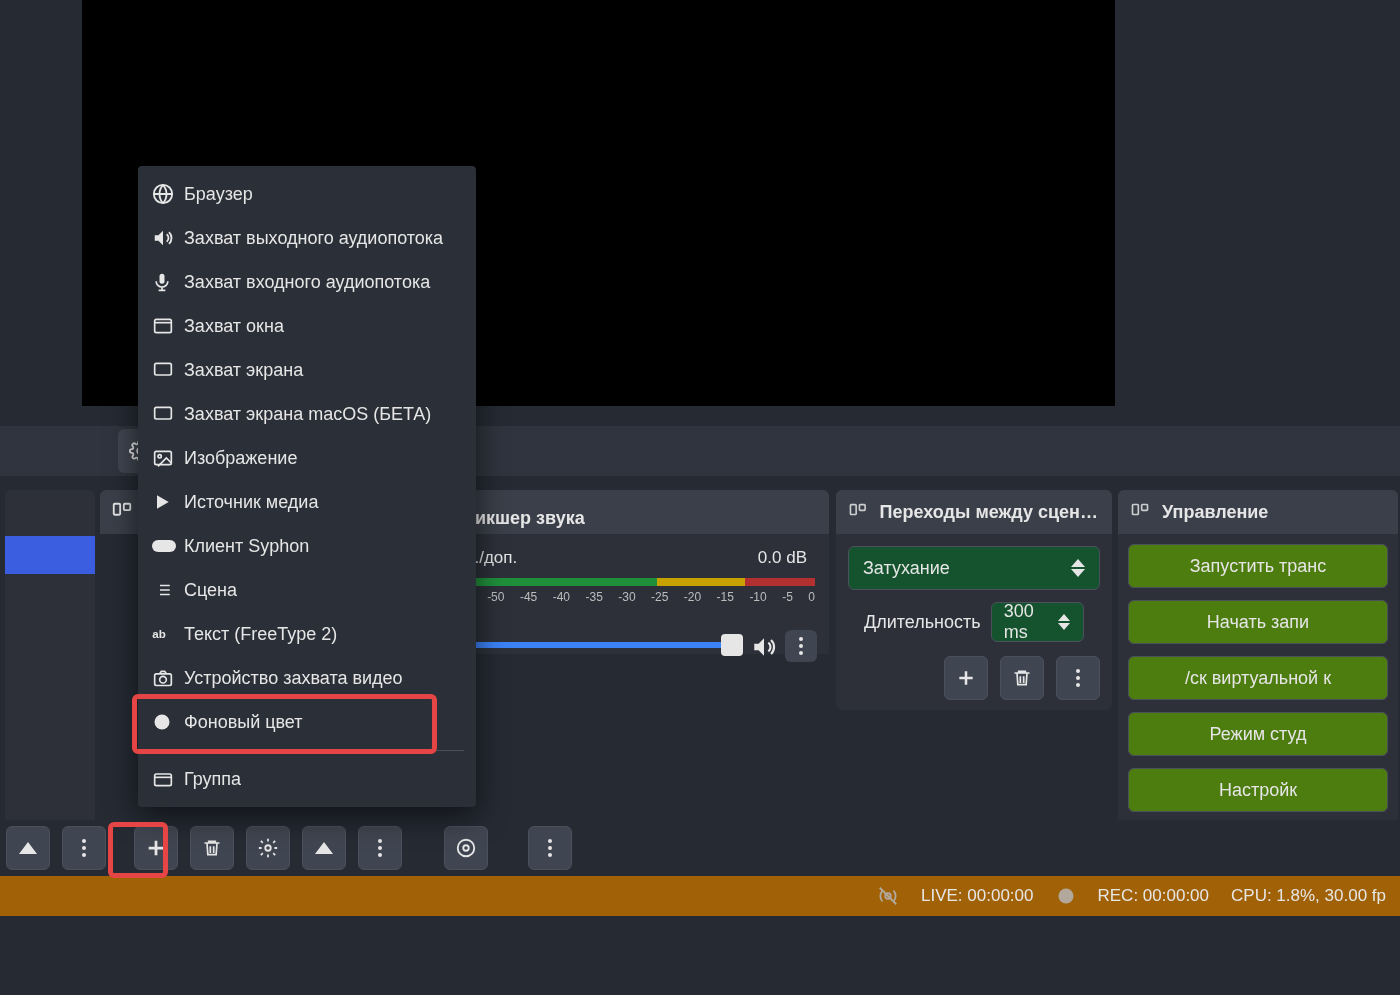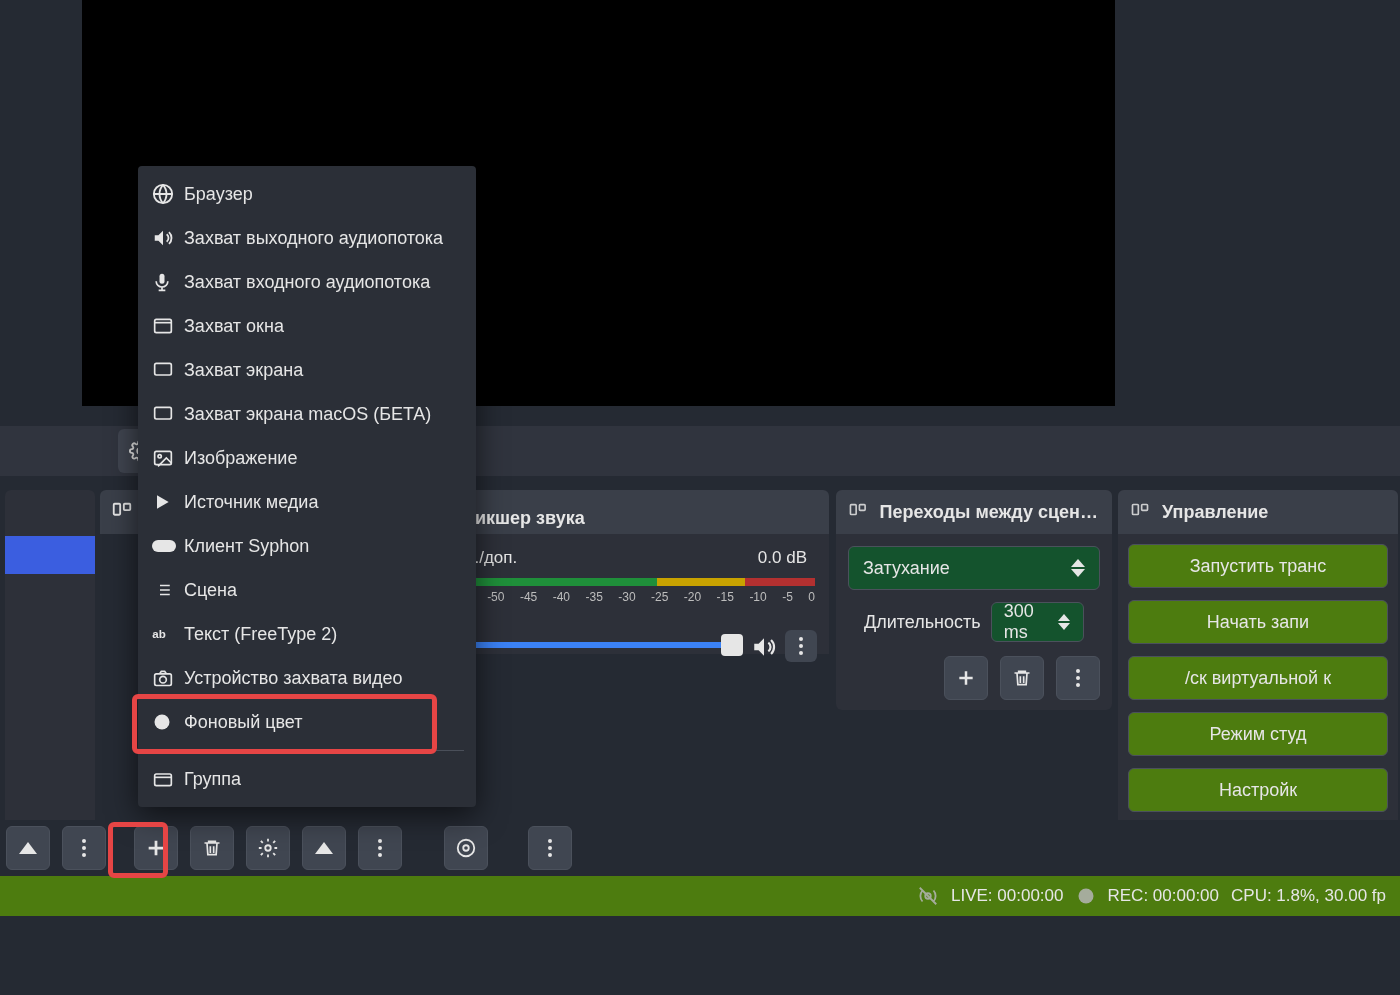--- a/index.html
+++ b/index.html
@@ -44,21 +44,21 @@
 
 .controls { left:1118px; top:0; width:280px; height:410px; }
 .controls .btns { padding:10px; display:flex; flex-direction:column; gap:12px; }
 .ctrl-btn { height:44px; background:#4d7c0f; border:1px solid #4b515c; border-radius:6px; display:flex; align-items:center; justify-content:center; white-space:nowrap; overflow:hidden; }
 
 
 .bottom-bar { position:absolute; left:0; top:820px; width:1400px; height:56px; background:#252a33; display:flex; align-items:center; }
 .bot-group { display:flex; gap:12px; align-items:center; }
 
 
-.status { position:absolute; left:0; top:876px; width:1400px; height:40px; background:#4d7c0f; display:flex; align-items:center; justify-content:flex-end; gap:12px; padding:0 14px; font-size:17px;}
+.status { position:absolute; left:0; top:876px; width:1400px; height:40px; background:#a16207; display:flex; align-items:center; justify-content:flex-end; gap:22px; padding:0 14px; font-size:17px;}
 .status .ico { opacity:.85; }
 
 
 .ctx { position:absolute; left:138px; top:166px; width:338px; background:#2b2f37; border-radius:4px; box-shadow:0 8px 30px rgba(0,0,0,.6); padding:6px 0; z-index:50;}
 .ctx-item { height:44px; display:flex; align-items:center; gap:8px; padding:0 14px; cursor:pointer; }
 .ctx-sep { height:1px; background:#4a4f59; margin:6px 12px; }
 .ctx-ic { width:24px; display:flex; align-items:center; justify-content:flex-start;}
 .highlight-box { position:absolute; border:5px solid #e64545; border-radius:6px; pointer-events:none; z-index:60;}
 .hl-ctx { left:132px; top:694px; width:305px; height:60px; }
 .hl-add { left:108px; top:822px; width:60px; height:56px; }

